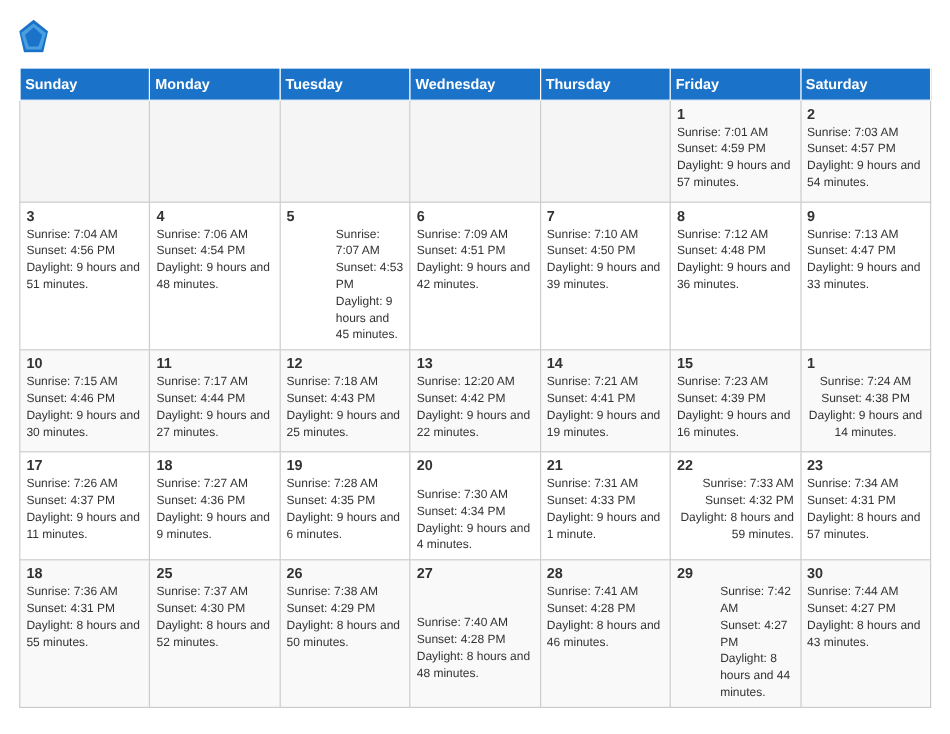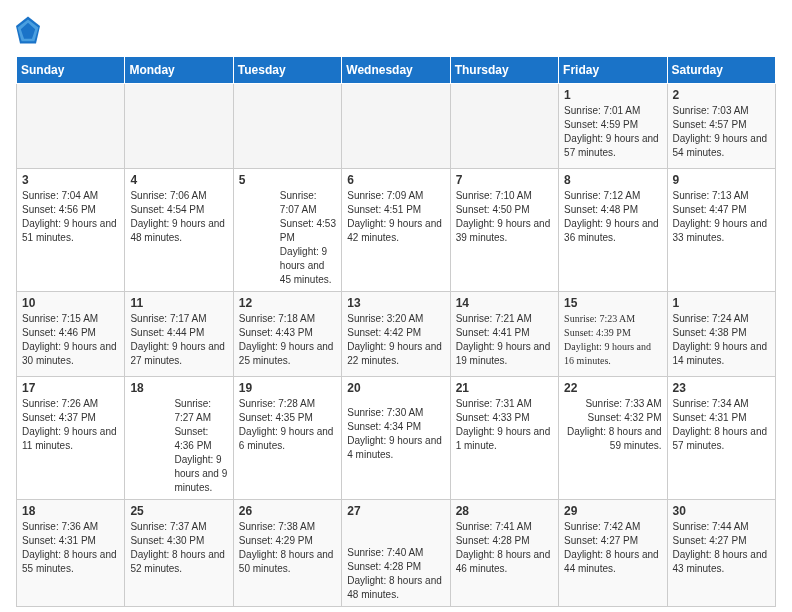--- a/index.html
+++ b/index.html
@@ -209,53 +209,53 @@
 Daylight: 9 hours and 27 minutes.</div>
         </td>
         <td>
           <span class="day-number">12</span>
           <div class="day-info" style="white-space: pre-line;">Sunrise: 7:18 AM
 Sunset: 4:43 PM
 Daylight: 9 hours and 25 minutes.</div>
         </td>
         <td>
           <span class="day-number">13</span>
-          <div class="day-info" style="white-space: pre-line;">Sunrise: 3:20 AM
+          <div class="day-info" style="white-space: pre-line;">Sunrise: 12:20 AM
 Sunset: 4:42 PM
 Daylight: 9 hours and 22 minutes.</div>
         </td>
         <td>
           <span class="day-number">14</span>
           <div class="day-info" style="white-space: pre-line;">Sunrise: 7:21 AM
 Sunset: 4:41 PM
 Daylight: 9 hours and 19 minutes.</div>
         </td>
         <td>
           <span class="day-number">15</span>
-          <div class="day-info" style="white-space: pre-line; font-family: Liberation Serif, serif;">Sunrise: 7:23 AM
+          <div class="day-info" style="white-space: pre-line;">Sunrise: 7:23 AM
 Sunset: 4:39 PM
 Daylight: 9 hours and 16 minutes.</div>
         </td>
         <td>
           <span class="day-number">1</span>
-          <div class="day-info" style="white-space: pre-line;">Sunrise: 7:24 AM
+          <div class="day-info" style="white-space: pre-line; text-align: center;">Sunrise: 7:24 AM
 Sunset: 4:38 PM
 Daylight: 9 hours and 14 minutes.</div>
         </td>
       </tr>
       <tr>
         <td>
           <span class="day-number">17</span>
           <div class="day-info" style="white-space: pre-line;">Sunrise: 7:26 AM
 Sunset: 4:37 PM
 Daylight: 9 hours and 11 minutes.</div>
         </td>
         <td>
           <span class="day-number">18</span>
-          <div class="day-info" style="white-space: pre-line; margin-left: 44px;">Sunrise: 7:27 AM
+          <div class="day-info" style="white-space: pre-line;">Sunrise: 7:27 AM
 Sunset: 4:36 PM
 Daylight: 9 hours and 9 minutes.</div>
         </td>
         <td>
           <span class="day-number">19</span>
           <div class="day-info" style="white-space: pre-line;">Sunrise: 7:28 AM
 Sunset: 4:35 PM
 Daylight: 9 hours and 6 minutes.</div>
         </td>
         <td>
@@ -309,21 +309,21 @@
 Daylight: 8 hours and 48 minutes.</div>
         </td>
         <td>
           <span class="day-number">28</span>
           <div class="day-info" style="white-space: pre-line;">Sunrise: 7:41 AM
 Sunset: 4:28 PM
 Daylight: 8 hours and 46 minutes.</div>
         </td>
         <td>
           <span class="day-number">29</span>
-          <div class="day-info" style="white-space: pre-line;">Sunrise: 7:42 AM
+          <div class="day-info" style="white-space: pre-line; margin-left: 36px;">Sunrise: 7:42 AM
 Sunset: 4:27 PM
 Daylight: 8 hours and 44 minutes.</div>
         </td>
         <td>
           <span class="day-number">30</span>
           <div class="day-info" style="white-space: pre-line;">Sunrise: 7:44 AM
 Sunset: 4:27 PM
 Daylight: 8 hours and 43 minutes.</div>
         </td>
       </tr>

